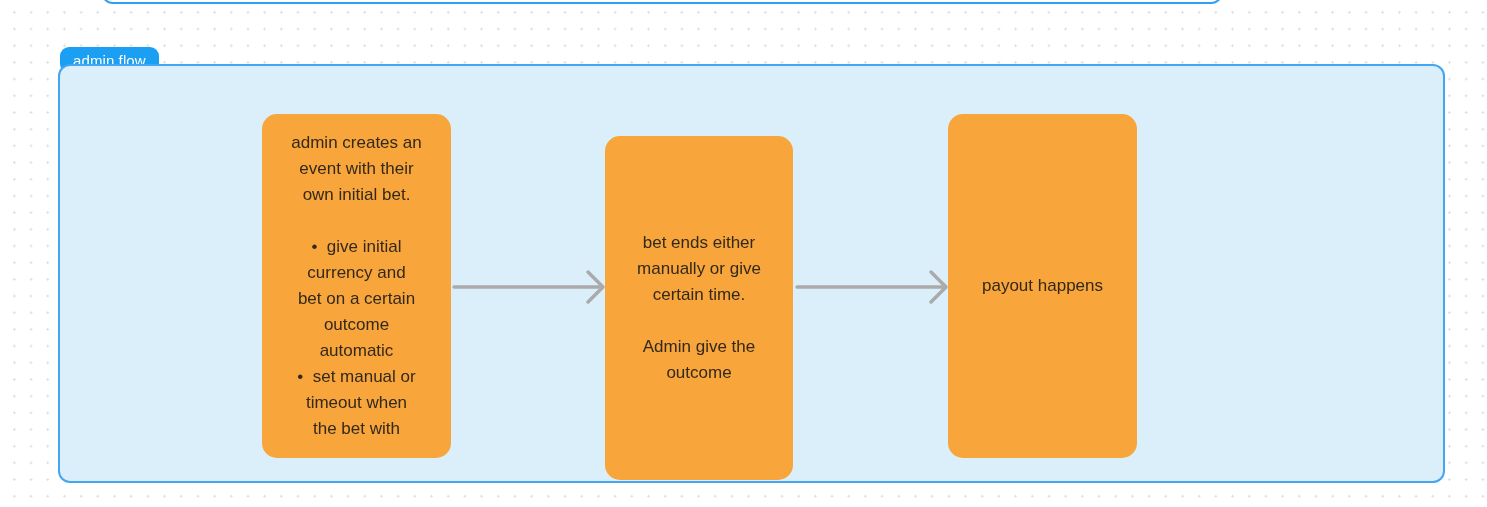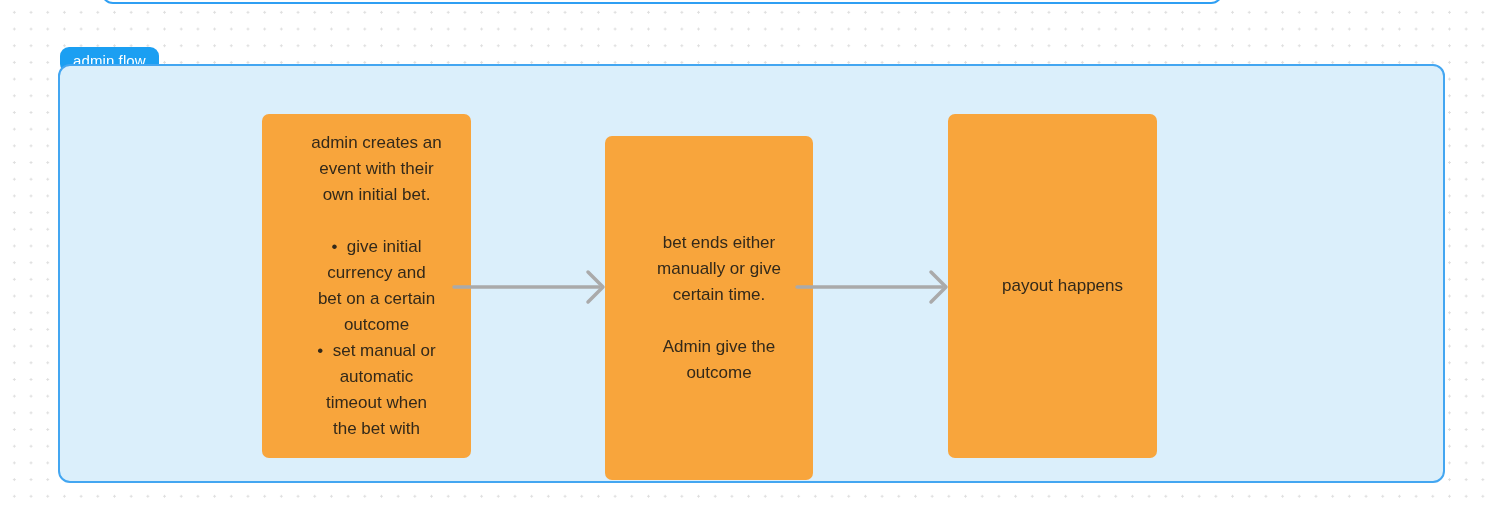--- a/index.html
+++ b/index.html
@@ -65,30 +65,29 @@
     border: 2.5px solid #43a6f1;
     border-radius: 12px;
   }
 
   
   .node {
     position: absolute;
     top: 114px;
     height: 344px;
     background: #f8a53c;
-    border-radius: 7px;
+    border-radius: 15px;
     display: flex;
     flex-direction: column;
     justify-content: center;
     align-items: flex-end;
     text-align: center;
     color: #33291a;
     font-size: 17px;
     line-height: 26px;
-    padding-left: 20px;
   }
   .node-1 { left: 262px; width: 189px; }
   .node-2 { left: 605px; width: 188px; margin-top: 22px; }
   .node-3 { left: 948px; width: 189px; }
 
   .text-line {
     min-height: 26px;
     width: 100%;
   }
 
@@ -125,22 +124,22 @@
 
   <div class="node node-1">
     <div class="text-line">admin creates an</div>
     <div class="text-line">event with their</div>
     <div class="text-line">own initial bet.</div>
     <div class="text-line"></div>
     <div class="text-line">•&nbsp; give initial</div>
     <div class="text-line">currency and</div>
     <div class="text-line">bet on a certain</div>
     <div class="text-line">outcome</div>
+    <div class="text-line">automatic</div>
     <div class="text-line">•&nbsp; set manual or</div>
-    <div class="text-line">automatic</div>
     <div class="text-line">timeout when</div>
     <div class="text-line">the bet with</div>
   </div>
 
   <div class="node node-2">
     <div class="text-line">bet ends either</div>
     <div class="text-line">manually or give</div>
     <div class="text-line">certain time.</div>
     <div class="text-line"></div>
     <div class="text-line">Admin give the</div>

